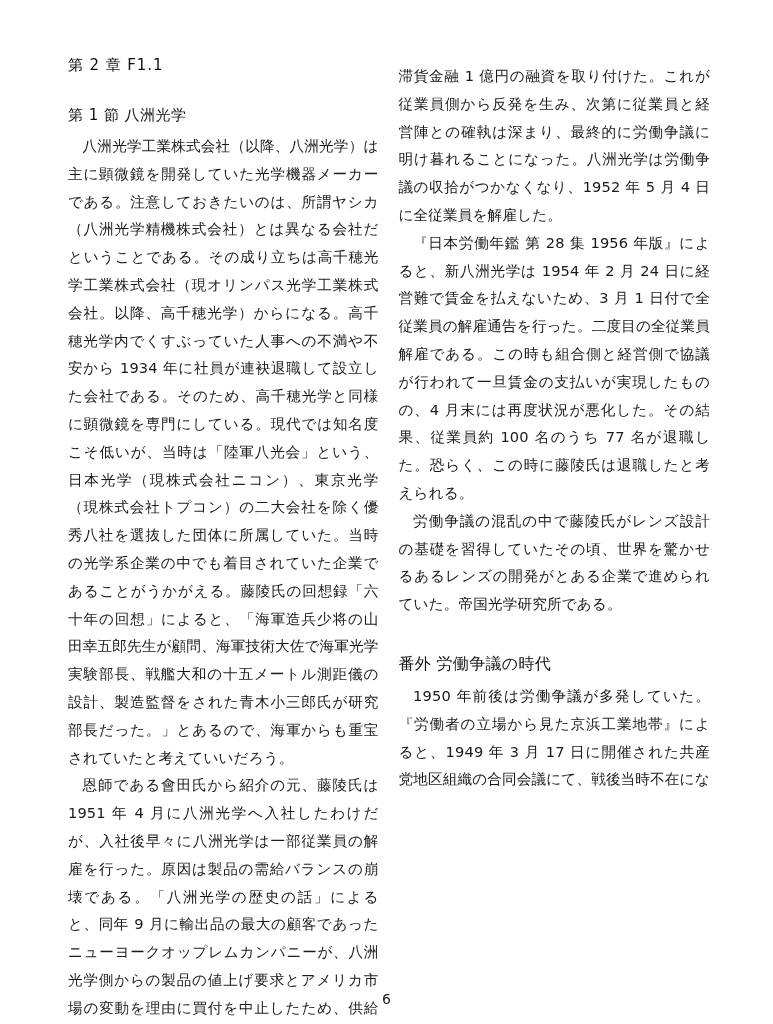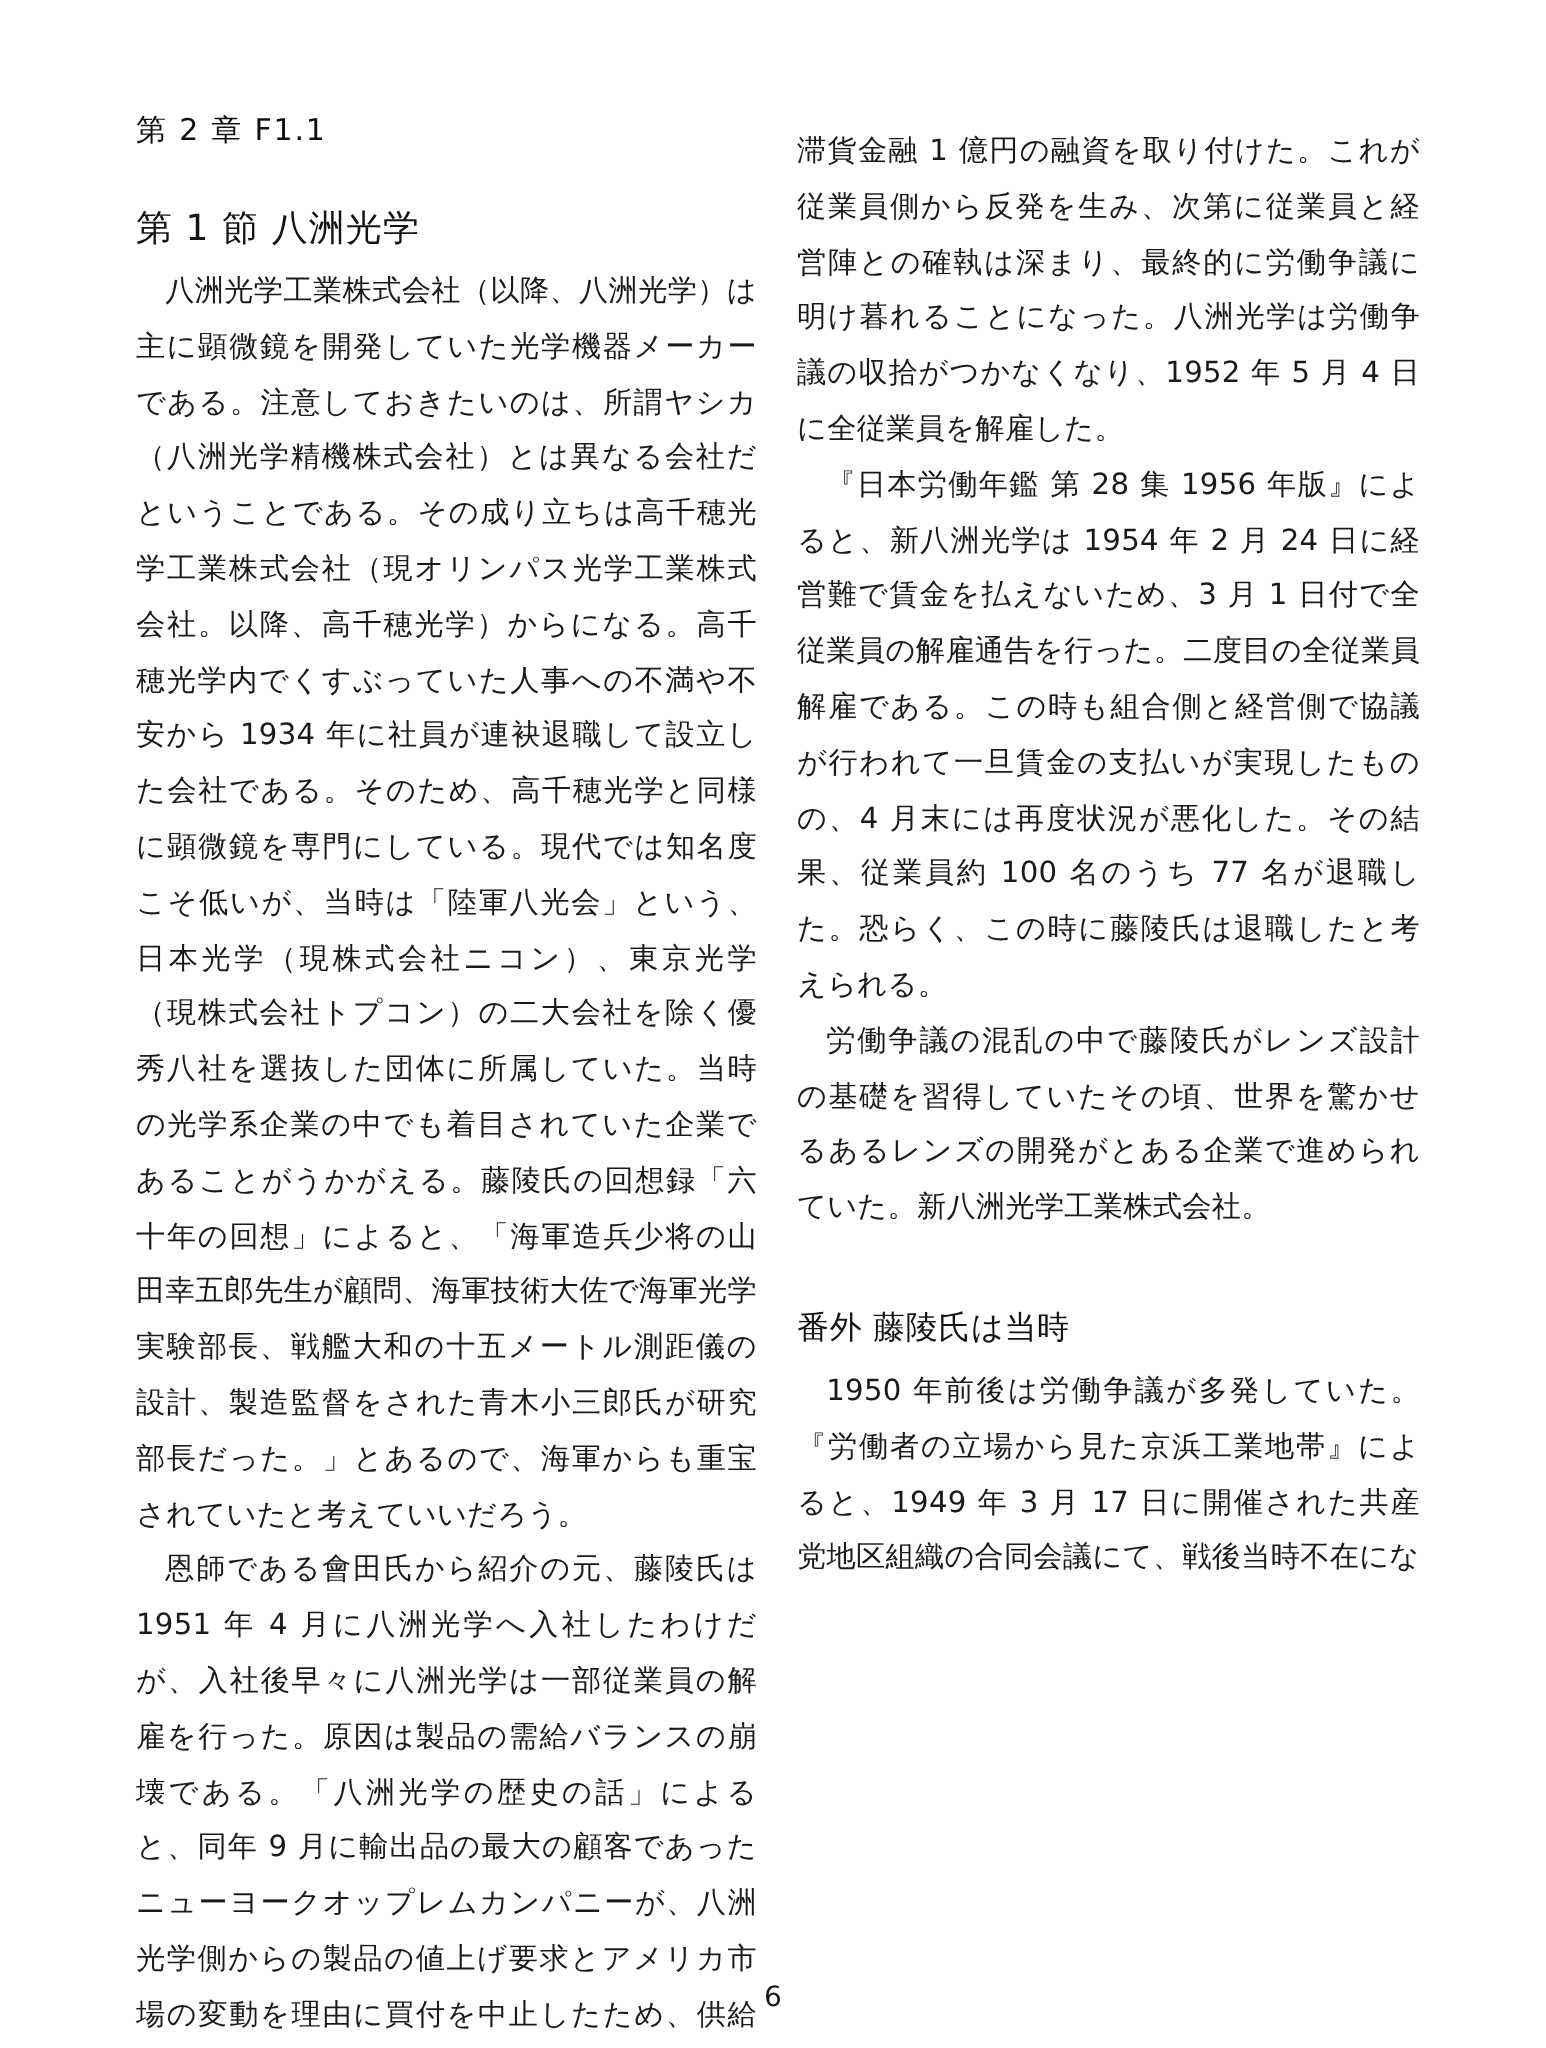--- a/index.html
+++ b/index.html
@@ -47,21 +47,21 @@
     font-size: 15px;
     line-height: 30px;
     letter-spacing: 0.06em;
     font-weight: 400;
     margin: 0 0 0 0;
     padding-top: 24px;
     color: #101010;
     white-space: nowrap;
   }
   .section-title {
-    font-size: 18px;
+    font-size: 15px;
     line-height: 26px;
     letter-spacing: 0.03em;
     font-weight: 400;
     margin: 0;
     padding-top: 22px;
     padding-bottom: 4px;
     color: #141414;
   }
   .subsection-title {
     font-size: 16px;
@@ -116,23 +116,23 @@
 
       <p class="body-text">恩師である會田氏から紹介の元、藤陵氏は 1951 年 4 月に八洲光学へ入社したわけだが、入社後早々に八洲光学は一部従業員の解雇を行った。原因は製品の需給バランスの崩壊である。「八洲光学の歴史の話」によると、同年 9 月に輸出品の最大の顧客であったニューヨークオップレムカンパニーが、八洲光学側からの製品の値上げ要求とアメリカ市場の変動を理由に買付を中止したため、供給過多の状態に陥ってしまった。従業員 340 名の人件費と生産材購入の資金が不足したため、経営側は一部従業員の解雇し、生産製品に対する</p>
     </div>
 
     <div class="col col-right">
       <p class="body-text no-indent">滞貨金融 1 億円の融資を取り付けた。これが従業員側から反発を生み、次第に従業員と経営陣との確執は深まり、最終的に労働争議に明け暮れることになった。八洲光学は労働争議の収拾がつかなくなり、1952 年 5 月 4 日に全従業員を解雇した。</p>
 
 
       <p class="body-text">『日本労働年鑑 第 28 集 1956 年版』によると、新八洲光学は 1954 年 2 月 24 日に経営難で賃金を払えないため、3 月 1 日付で全従業員の解雇通告を行った。二度目の全従業員解雇である。この時も組合側と経営側で協議が行われて一旦賃金の支払いが実現したものの、4 月末には再度状況が悪化した。その結果、従業員約 100 名のうち 77 名が退職した。恐らく、この時に藤陵氏は退職したと考えられる。</p>
 
-      <p class="body-text">労働争議の混乱の中で藤陵氏がレンズ設計の基礎を習得していたその頃、世界を驚かせるあるレンズの開発がとある企業で進められていた。新八洲光学工業株式会社。</p>
+      <p class="body-text">労働争議の混乱の中で藤陵氏がレンズ設計の基礎を習得していたその頃、世界を驚かせるあるレンズの開発がとある企業で進められていた。帝国光学研究所である。</p>
 
-      <h2 class="subsection-title">番外 藤陵氏は当時</h2>
+      <h2 class="subsection-title">番外 労働争議の時代</h2>
 
       <p class="body-text">1950 年前後は労働争議が多発していた。『労働者の立場から見た京浜工業地帯』によると、1949 年 3 月 17 日に開催された共産党地区組織の合同会議にて、戦後当時不在にな</p>
     </div>
 
   </div>
 
   <div class="page-number">6</div>
 
 </div>
 

